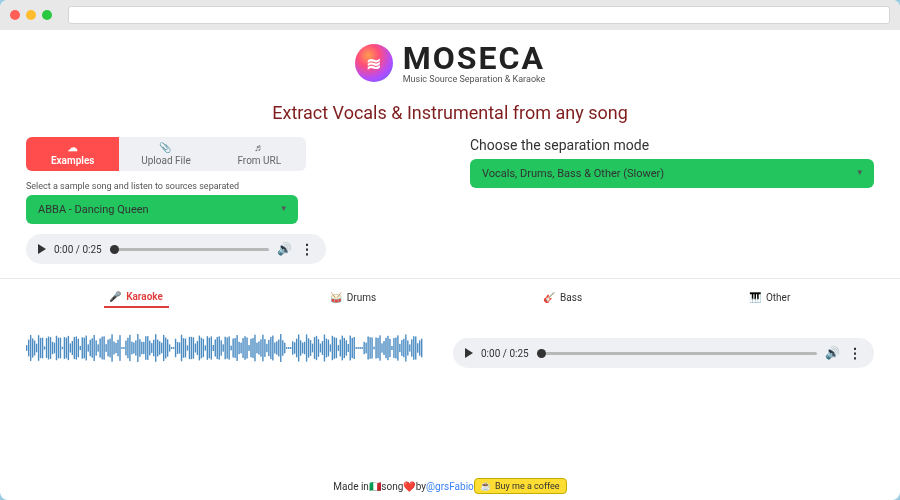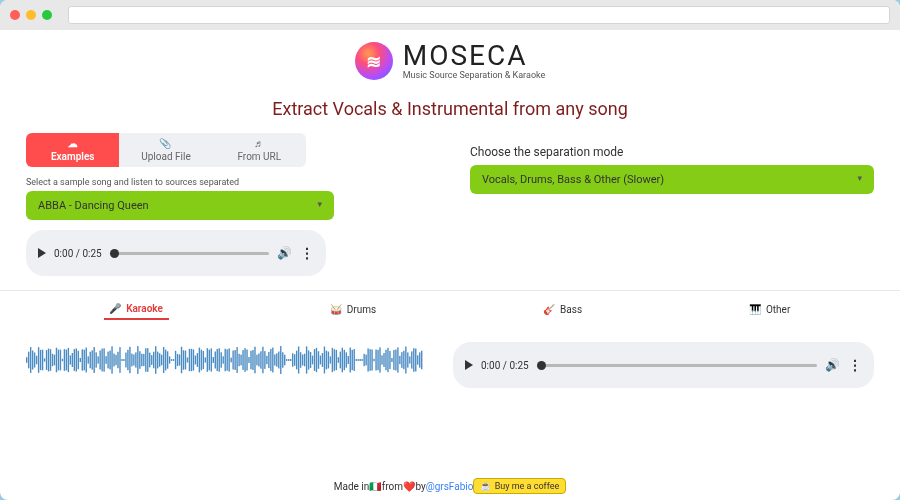--- a/index.html
+++ b/index.html
@@ -5,40 +5,40 @@
 * { margin: 0; padding: 0; box-sizing: border-box; font-family: -apple-system, BlinkMacSystemFont, "Segoe UI", Roboto, sans-serif; }
 body { background: #9ed3ea; display: flex; justify-content: center; align-items: flex-start; }
 .window { width: 900px; height: 500px; background: #fff; border-radius: 8px; overflow: hidden; display: flex; flex-direction: column; box-shadow: 0 4px 20px rgba(0,0,0,.1); }
 .titlebar { height: 30px; background: #e8e8e8; display: flex; align-items: center; padding: 0 10px; gap: 6px; }
 .dot { width: 10px; height: 10px; border-radius: 50%; }
 .dot.r { background:#ff5f57 } .dot.y { background:#febc2e } .dot.g { background:#28c840 }
 .urlbar { flex: 1; height: 18px; background: #fff; border: 1px solid #d5d5d5; border-radius: 3px; margin-left: 10px; }
 .content { flex:1; overflow:auto; padding: 8px 26px 4px; display:flex; flex-direction:column; }
 .brand { display:flex; align-items:center; justify-content:center; gap:10px; margin-top:4px; }
 .logo { width:38px; height:38px; border-radius:50%; background: radial-gradient(circle at 35% 30%, #ff9d4d 0%, #ff4d7a 30%, #b24dff 65%, #4d6bff 100%); display:flex; align-items:center; justify-content:center; color:#fff; font-weight:700; font-size:18px; }
-.brand-text h1 { font-size:28px; letter-spacing:2px; font-weight:400; color:#222; line-height:1; }
+.brand-text h1 { font-size:32px; letter-spacing:2px; font-weight:700; color:#222; line-height:1; }
 .brand-text .tag { font-size:9px; color:#555; }
 .hero { text-align:center; font-size:18px; color:#7f1d1d; margin:18px 0 14px; font-weight:400; }
 .row { display:flex; gap:40px; }
 .col { flex:1; display:flex; flex-direction:column; }
 .tabpill { display:flex; background:#eef0f3; border-radius:6px; overflow:hidden; width:280px; }
 .tabpill .t { flex:1; padding:6px 4px 5px; text-align:center; font-size:10px; color:#666; cursor:pointer; display:flex; flex-direction:column; gap:2px; align-items:center; }
 .tabpill .t.active { background:#ff4d4d; color:#fff; font-weight:600; }
 .tabpill .t .ic { font-size:10px; line-height:1; }
 .hint { font-size:9px; color:#555; margin:10px 0 4px; }
-.select { background:#84cc16; border-radius:6px; padding:8px 12px; font-size:11px; color:#333; display:flex; justify-content:space-between; align-items:flex-start; cursor:pointer; }
+.select { background:#22c55e; border-radius:6px; padding:8px 12px; font-size:11px; color:#333; display:flex; justify-content:space-between; align-items:flex-start; cursor:pointer; }
 .select .caret { font-size:9px; color:#555 }
-.audio { background:#eef0f3; border-radius:18px; padding:15px 12px; display:flex; align-items:center; gap:8px; margin-top:10px; }
+.audio { background:#eef0f3; border-radius:18px; padding:7px 12px; display:flex; align-items:center; gap:8px; margin-top:10px; }
 .play { width:0;height:0;border-left:8px solid #333;border-top:5px solid transparent;border-bottom:5px solid transparent; cursor:pointer }
 .time { font-size:10px; color:#333; }
 .track { flex:1; height:3px; background:#b8b8b8; border-radius:2px; position:relative; }
 .track::before { content:""; position:absolute; left:0; top:-3px; width:9px; height:9px; background:#333; border-radius:50%; }
 .vol { font-size:12px; color:#333 }
 .more { font-size:14px; font-weight:700; color:#333; cursor:pointer }
-.label { font-size:12px; color:#333; margin-bottom:6px;margin-top:12px; }
+.label { font-size:14px; color:#333; margin-bottom:6px; }
 .sep { border:0; border-top:1px solid #e8e8e8; margin:14px -26px 0; }
 .srctabs { display:flex; justify-content:space-around; margin-top:8px; }
 .srctabs .s { font-size:10px; color:#333; padding:4px 6px; display:flex; gap:4px; align-items:center; cursor:pointer; }
 .srctabs .s.active { color:#e03c3c; border-bottom:2px solid #e03c3c; font-weight:600 }
 .srctabs .ic { font-size:10px }
 .waverow { display:flex; gap:30px; align-items:center; margin-top:12px; }
 .wave { flex:1; height:56px; }
 .footer { text-align:center; font-size:10px; color:#333; padding:6px 0 2px; display:flex; gap:0; justify-content:center; align-items:center }
 .footer a { color:#3b82f6; text-decoration:none }
 .bmc { background:#ffdd33; border:1px solid #c7ad00; border-radius:4px; padding:2px 6px; font-size:9px; cursor:pointer; display:inline-flex; align-items:center; gap:3px }
@@ -78,21 +78,21 @@
             <span>Upload File</span>
           </div>
           <div class="t">
             <span class="ic">♬</span>
             <span>From URL</span>
           </div>
         </div>
 
         <div class="hint">Select a sample song and listen to sources separated</div>
 
-        <div class="select" style="width:308px">
+        <div class="select" style="width:272px">
           <span>ABBA - Dancing Queen</span>
           <span class="caret">▾</span>
         </div>
 
         <div class="audio" style="width:300px">
           <div class="play"></div>
           <span class="time"><span>0:00</span> / <span>0:25</span></span>
           <div class="track"></div>
           <span class="vol">🔊</span>
           <span class="more">⋮</span>
@@ -341,21 +341,21 @@
         <span class="vol">🔊</span>
         <span class="more">⋮</span>
       </div>
     </div>
 
     <div style="flex:1"></div>
 
     <div class="footer">
       <span>Made in</span>
       <span>🇮🇹</span>
-      <span>from</span>
+      <span>song</span>
       <span>❤️</span>
       <span>by</span>
       <a href="#">@grsFabio</a>
       <span class="bmc">
         <span>☕</span>
         <span>Buy me a coffee</span>
       </span>
     </div>
 
   </div>

